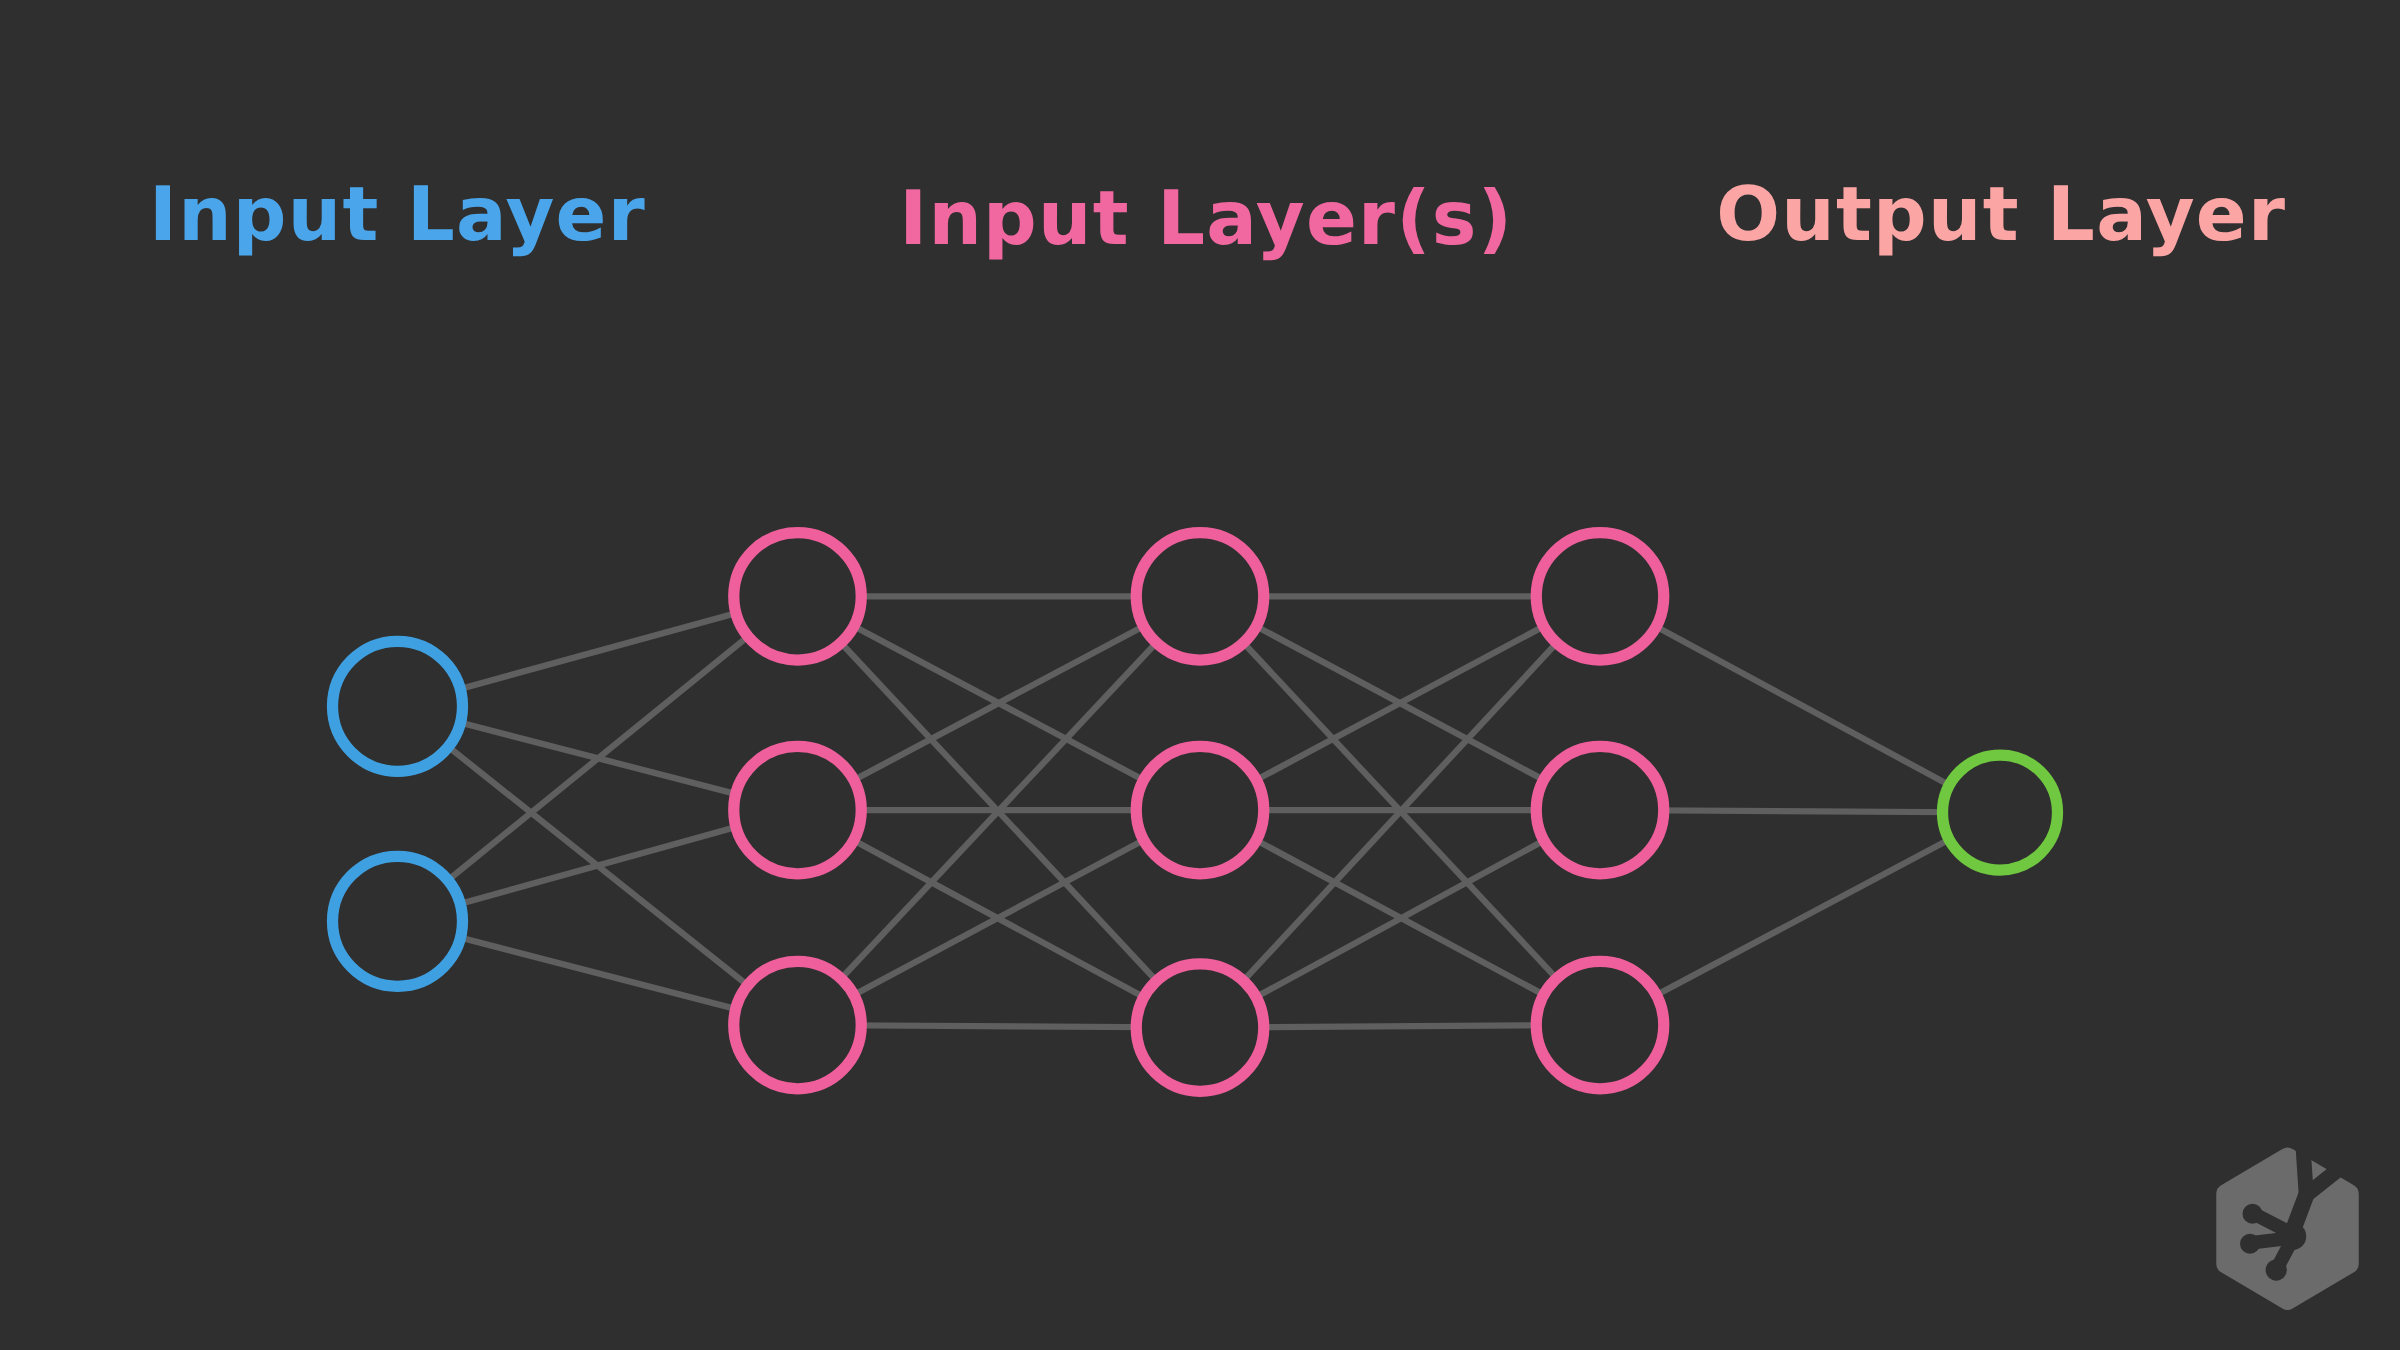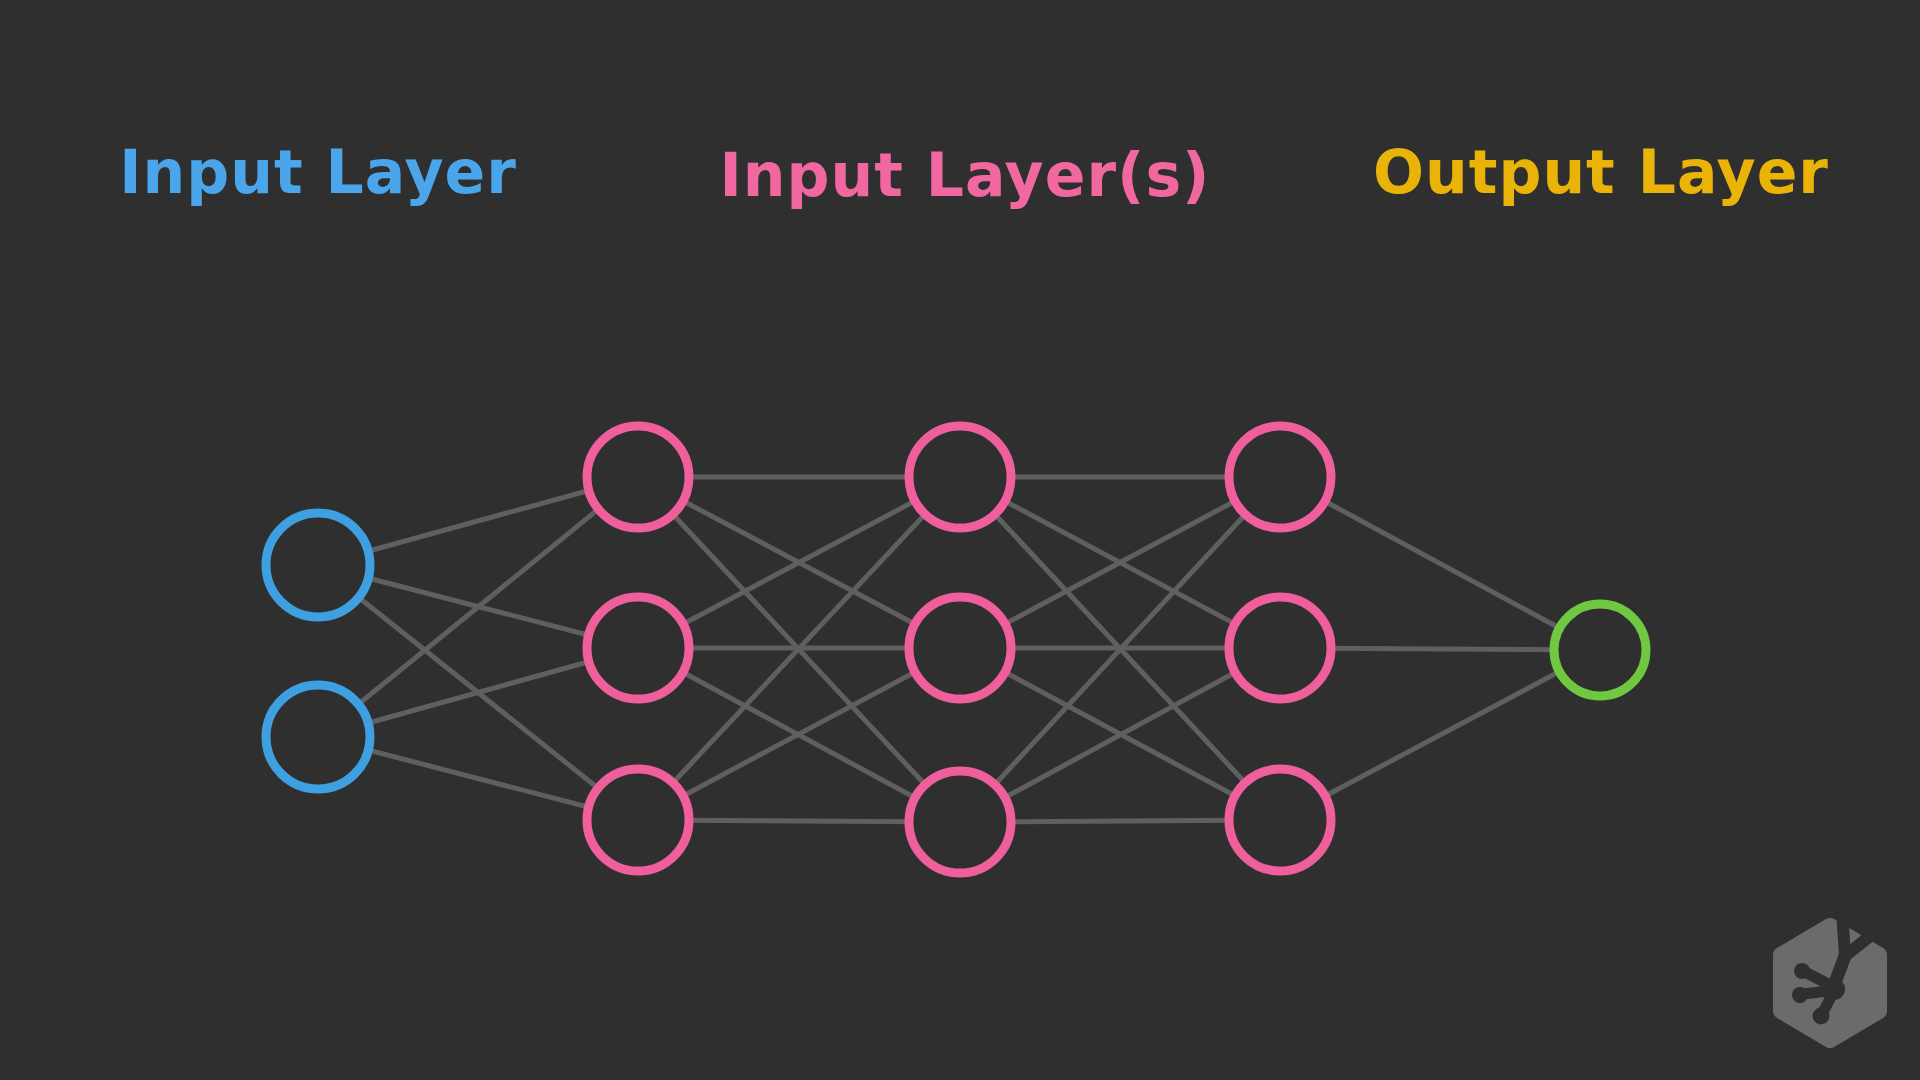--- a/index.html
+++ b/index.html
@@ -79,21 +79,21 @@
       <circle cx="960" cy="648" r="51" fill="#2F2F2F" stroke="#EE5F9B" stroke-width="9"></circle>
       <circle cx="960" cy="822" r="51" fill="#2F2F2F" stroke="#EE5F9B" stroke-width="9"></circle>
       <circle cx="1280" cy="477" r="51" fill="#2F2F2F" stroke="#EE5F9B" stroke-width="9"></circle>
       <circle cx="1280" cy="648" r="51" fill="#2F2F2F" stroke="#EE5F9B" stroke-width="9"></circle>
       <circle cx="1280" cy="820" r="51" fill="#2F2F2F" stroke="#EE5F9B" stroke-width="9"></circle>
       <circle cx="1600" cy="650" r="46" fill="#2F2F2F" stroke="#6FC83F" stroke-width="9"></circle>
     </svg>
 
   <span class="layer-title" style="left: 318px; top: 172px; color: rgb(74, 165, 234);">Input Layer</span>
   <span class="layer-title" style="left: 965px; top: 175px; color: rgb(240, 104, 159);">Input Layer(s)</span>
-  <span class="layer-title" style="left: 1601px; top: 172px; color: #eab308;">Output Layer</span>
+  <span class="layer-title" style="left: 1601px; top: 172px; color: #fca5a5;">Output Layer</span>
 
   <svg id="logo-svg" width="160" height="160" viewBox="-80 -80 160 160">
     <g>
 
       <polygon class="logo-hex" points="0,-57 49,-28 49,28 0,57 -49,28 -49,-28" stroke-width="16" stroke-linejoin="round" fill="#6B6B6B" stroke="#6B6B6B"></polygon>
 
       <g class="logo-foot" fill="none" stroke-linecap="round">
         <circle class="foot-fill" cx="4" cy="6" r="11" stroke="none" fill="#2F2F2F"></circle>
 
         <path class="foot-stroke" d="M 3 5 L 15 -27" stroke-width="13" stroke="#2F2F2F"></path>

